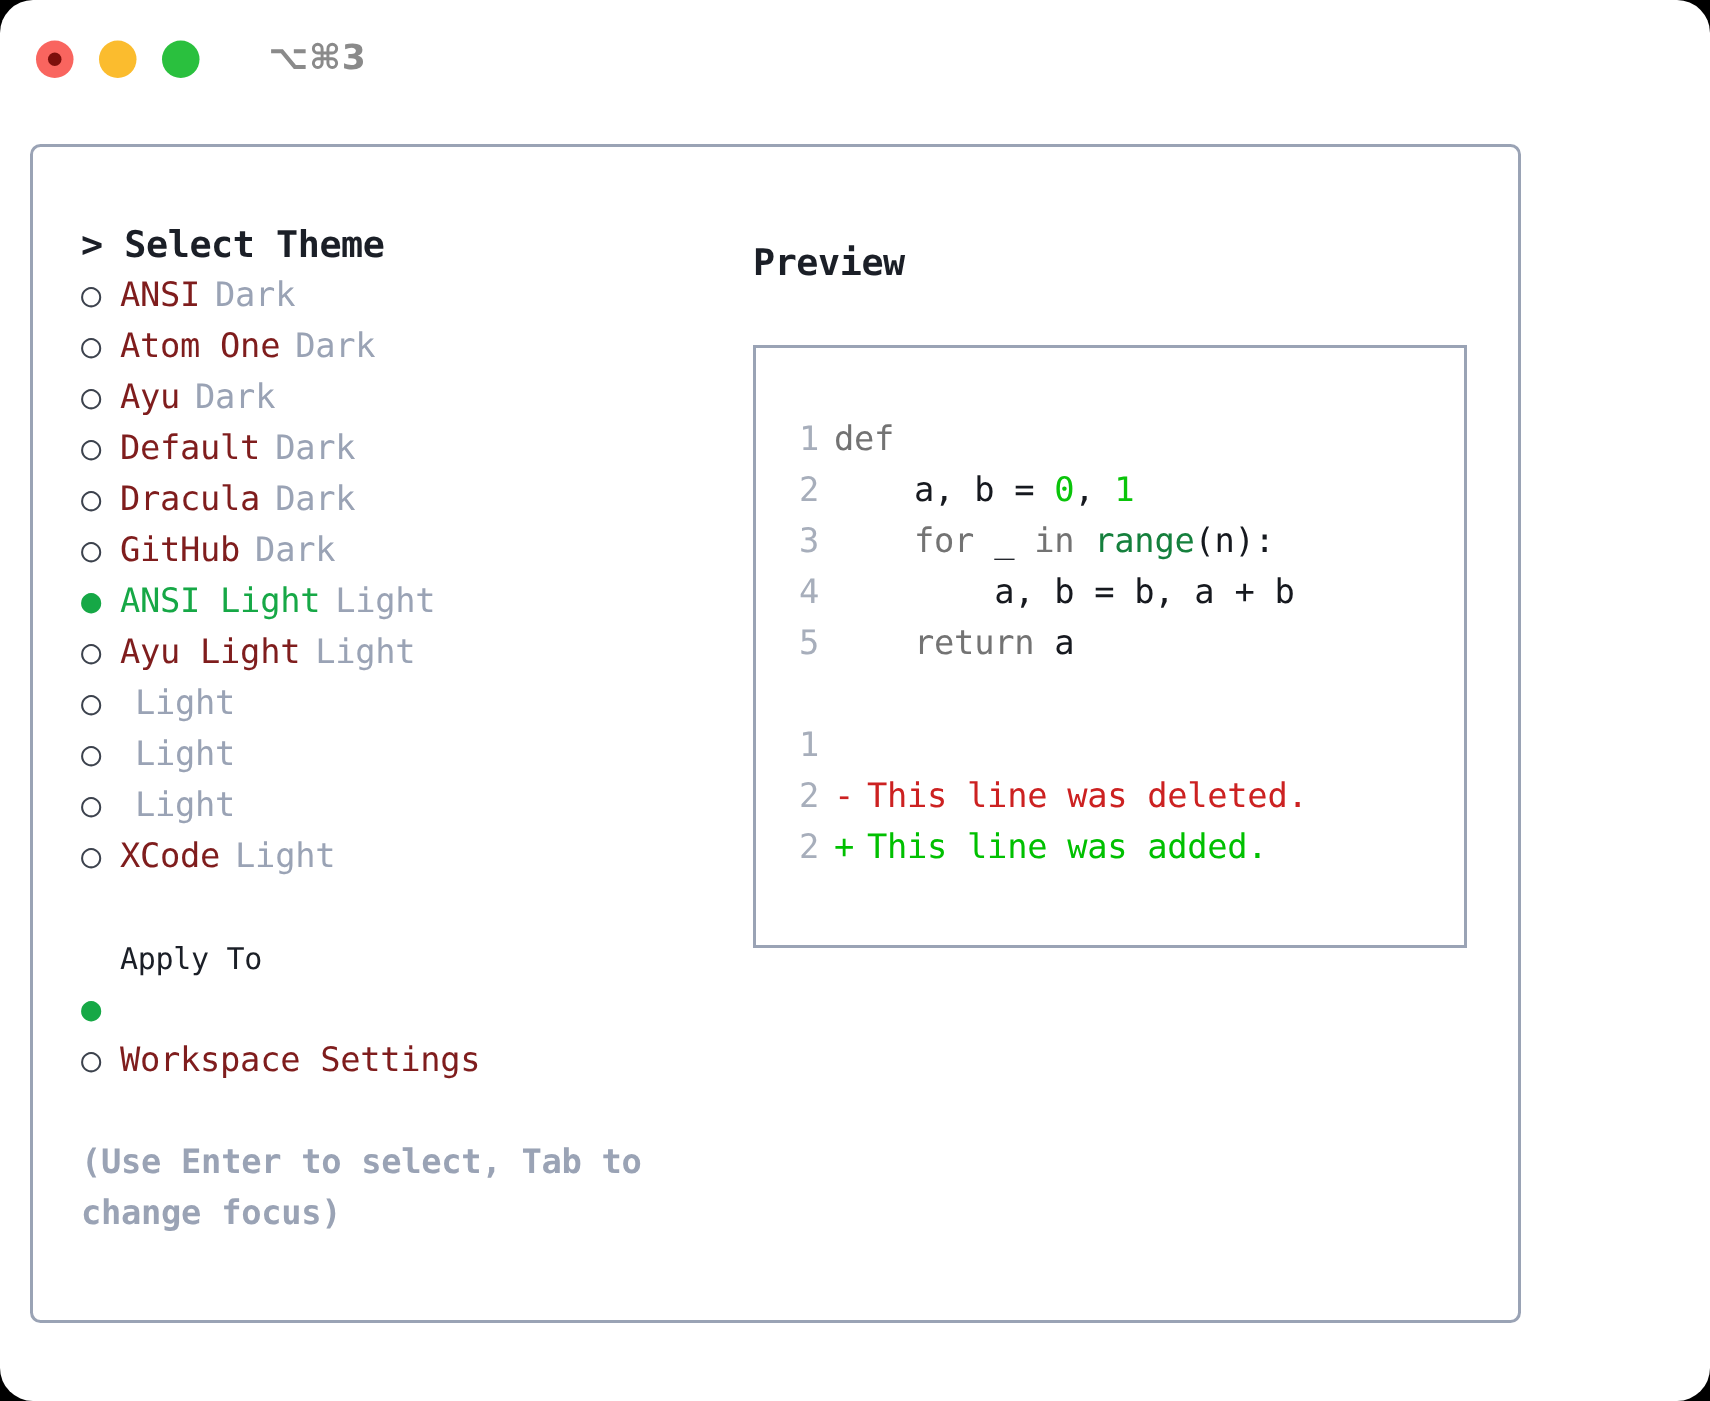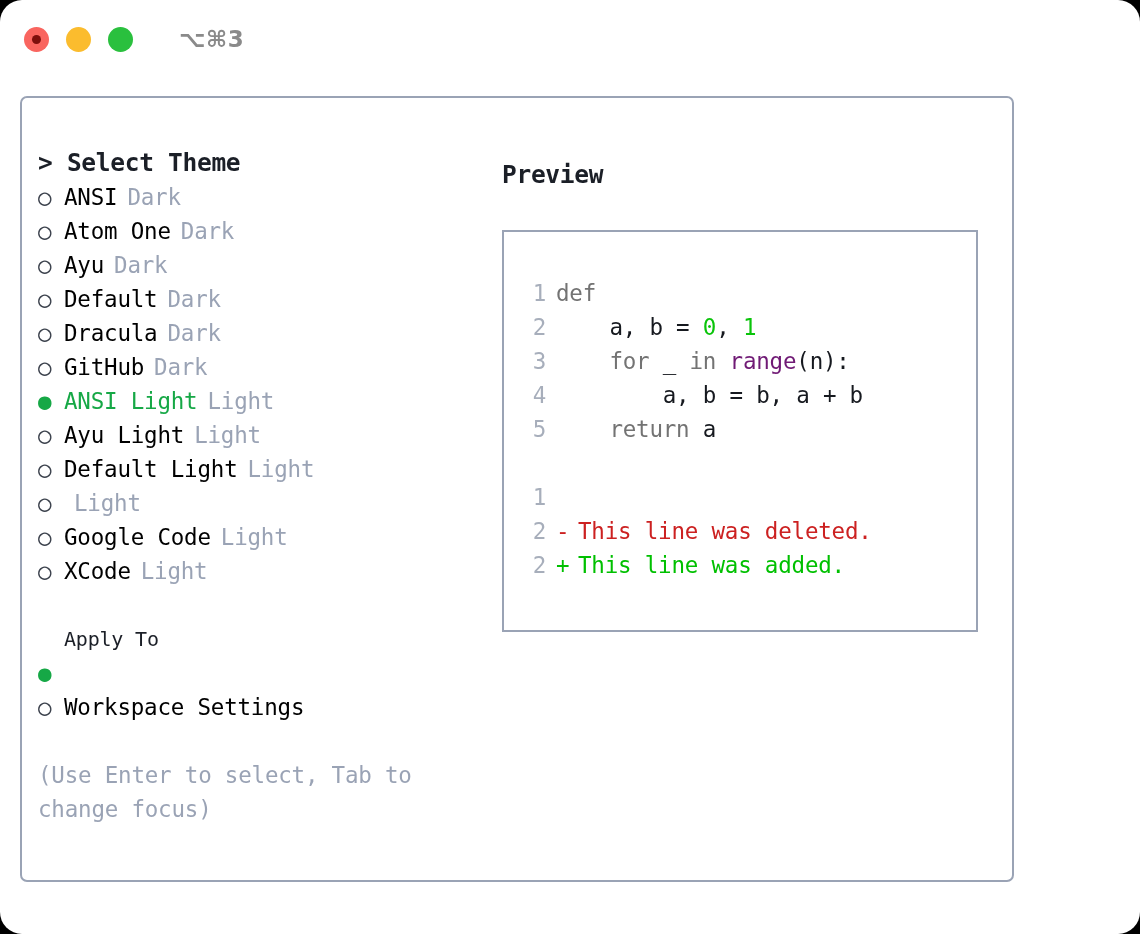--- a/index.html
+++ b/index.html
@@ -79,21 +79,21 @@
   .panel-inner {
     position: relative;
     width: 100%;
     height: 100%;
     display: flex;
   }
 
   
   .left-col {
     position: absolute;
-    left: 16px;
+    left: 32px;
     top: 48px;
     width: 460px;
   }
 
   .col-heading {
     font-size: 24.5px;
     font-weight: bold;
     color: #1b1f27;
     letter-spacing: -0.3px;
     line-height: 34px;
@@ -114,21 +114,21 @@
 
   .marker {
     display: inline-block;
     width: 26px;
     flex: 0 0 26px;
     font-size: 22.5px;
     color: #3c424d;
   }
   .marker.selected { color: #16a846; }
 
-  .opt-name  { color: #000000; }
+  .opt-name  { color: #7f1d1d; }
   .opt-name.selected { color: #16a846; }
   .opt-variant {
     color: #9aa3b5;
     margin-left: 10px;
   }
 
   .section-gap { height: 34px; }
 
   .sub-heading {
     font-size: 20px;
@@ -139,20 +139,21 @@
     white-space: pre;
   }
 
   .hint {
     margin-top: 34px;
     font-size: 22.5px;
     color: #9aa3b5;
     line-height: 34px;
     width: 420px;
     letter-spacing: -0.2px;
+    font-weight: bold;
   }
 
   
   .right-col {
     position: absolute;
     left: 480px;
     top: 60px;
     width: 500px;
   }
 
@@ -178,21 +179,21 @@
   .gutter {
     display: inline-block;
     width: 28px;
     flex: 0 0 28px;
     text-align: right;
     color: #a7aebb;
     margin-right: 10px;
   }
 
   .tok-kw    { color: #737373; }
-  .tok-fn    { color: #701a75; }
+  .tok-fn    { color: #15803d; }
   .tok-num   { color: #0ac40a; }
   .tok-plain { color: #16191f; }
 
   .blank-line { height: 34px; }
 
   .diff-marker {
     display: inline-block;
     width: 22px;
     flex: 0 0 22px;
   }
@@ -225,23 +226,23 @@
 
         <div class="opt-list" id="theme-list">
             <div class="opt-row"><span class="marker">○</span><span class="opt-name">ANSI</span><span class="opt-variant">Dark</span></div>
             <div class="opt-row"><span class="marker">○</span><span class="opt-name">Atom One</span><span class="opt-variant">Dark</span></div>
             <div class="opt-row"><span class="marker">○</span><span class="opt-name">Ayu</span><span class="opt-variant">Dark</span></div>
             <div class="opt-row"><span class="marker">○</span><span class="opt-name">Default</span><span class="opt-variant">Dark</span></div>
             <div class="opt-row"><span class="marker">○</span><span class="opt-name">Dracula</span><span class="opt-variant">Dark</span></div>
             <div class="opt-row"><span class="marker">○</span><span class="opt-name">GitHub</span><span class="opt-variant">Dark</span></div>
             <div class="opt-row"><span class="marker selected">●</span><span class="opt-name selected">ANSI Light</span><span class="opt-variant">Light</span></div>
             <div class="opt-row"><span class="marker">○</span><span class="opt-name">Ayu Light</span><span class="opt-variant">Light</span></div>
-            <div class="opt-row"><span class="marker">○</span><span class="opt-name">Default Light</span><span class="opt-variant">Light</span></div>
             <div class="opt-row"><span class="marker">○</span><span class="opt-variant">Light</span></div>
-            <div class="opt-row"><span class="marker">○</span><span class="opt-name">Google Code</span><span class="opt-variant">Light</span></div>
+            <div class="opt-row"><span class="marker">○</span><span class="opt-variant">Light</span></div>
+            <div class="opt-row"><span class="marker">○</span><span class="opt-variant">Light</span></div>
             <div class="opt-row"><span class="marker">○</span><span class="opt-name">XCode</span><span class="opt-variant">Light</span></div>
           </div>
 
         <div class="section-gap"></div>
 
         <div class="sub-heading">Apply To</div>
 
         <div class="opt-list" id="apply-list">
             <div class="opt-row"><span class="marker selected">●</span></div>
             <div class="opt-row"><span class="marker">○</span><span class="opt-name">Workspace Settings</span></div>

